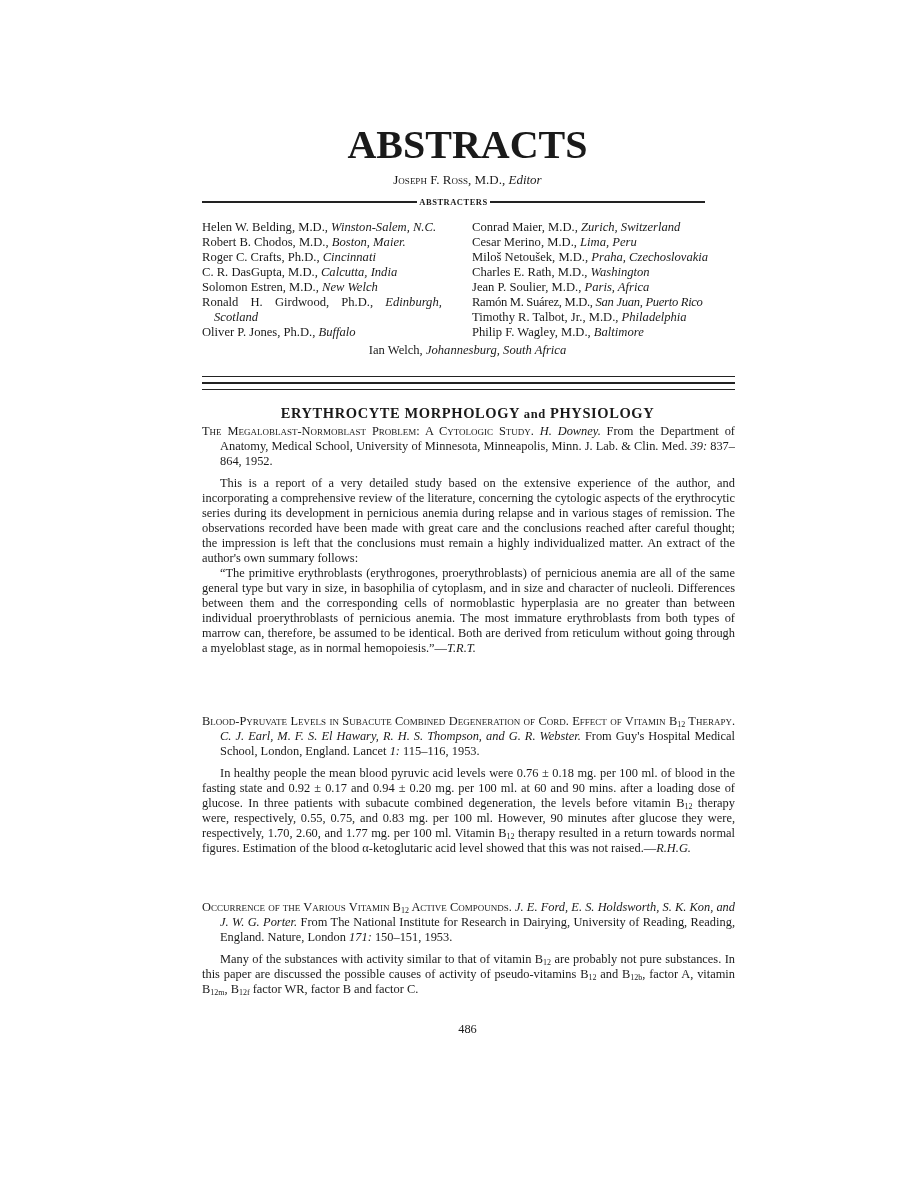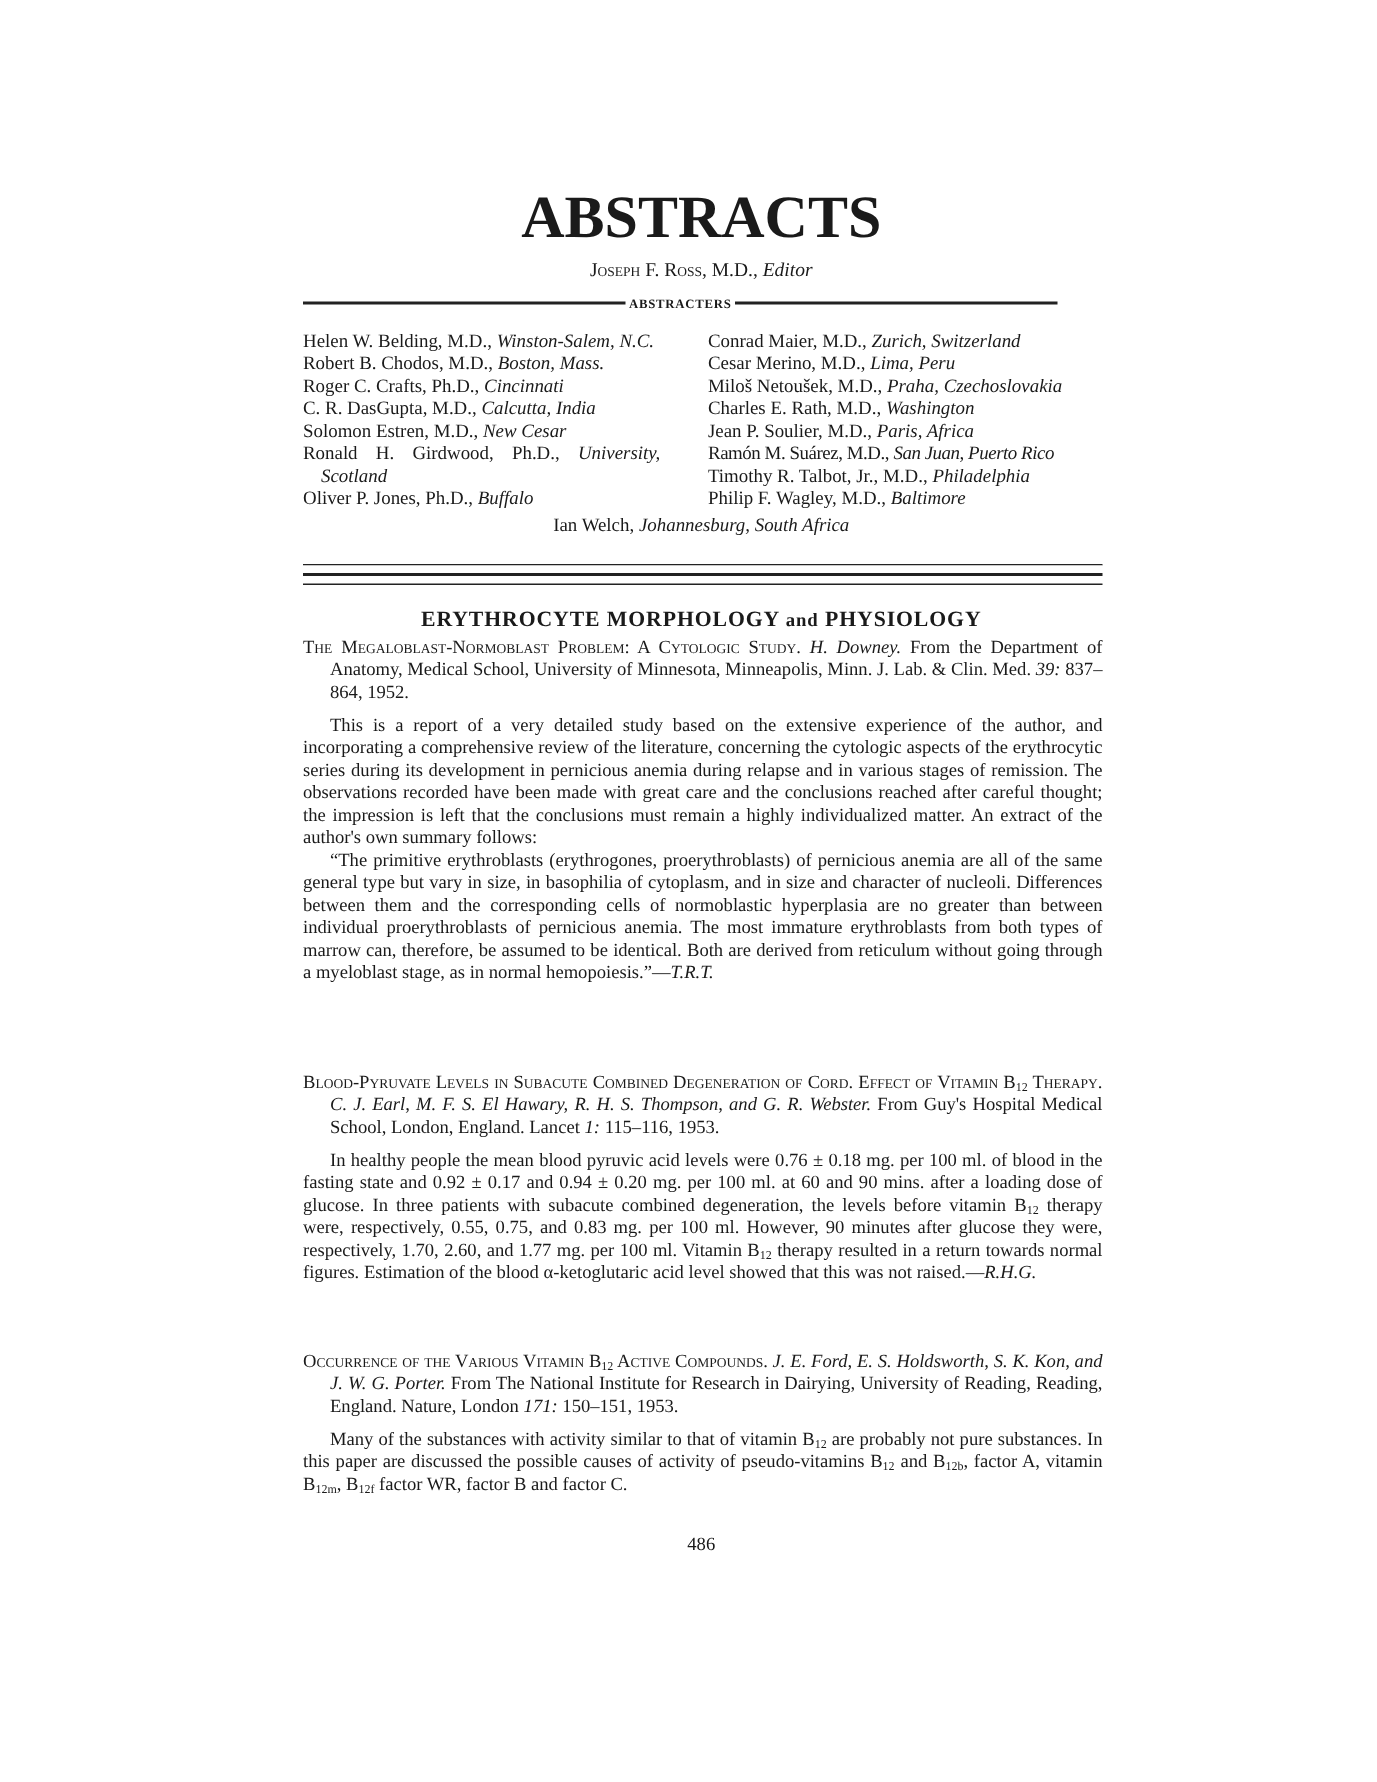--- a/index.html
+++ b/index.html
@@ -82,25 +82,25 @@
   </div>
 
   <div class="abstracters-rule">
     <div class="line"></div>
     <span class="lbl">ABSTRACTERS</span>
     <div class="line"></div>
   </div>
 
   <div class="abs-col left">
     <div class="item"><span>Helen W. Belding, M.D.,</span> <span class="it">Winston-Salem, N.C.</span></div>
-    <div class="item"><span>Robert B. Chodos, M.D.,</span> <span class="it">Boston, Mass.</span></div>
+    <div class="item"><span>Robert B. Chodos, M.D.,</span> <span class="it">Boston, Maier.</span></div>
     <div class="item"><span>Roger C. Crafts, Ph.D.,</span> <span class="it">Cincinnati</span></div>
     <div class="item"><span>C. R. DasGupta, M.D.,</span> <span class="it">Calcutta, India</span></div>
-    <div class="item"><span>Solomon Estren, M.D.,</span> <span class="it">New Cesar</span></div>
-    <div class="item" style="word-spacing:9px;"><span>Ronald H. Girdwood, Ph.D.,</span> <span class="it">University,</span></div>
+    <div class="item"><span>Solomon Estren, M.D.,</span> <span class="it">New Welch</span></div>
+    <div class="item" style="word-spacing:9px;"><span>Ronald H. Girdwood, Ph.D.,</span> <span class="it">Edinburgh,</span></div>
     <div class="item cont"><span class="it">Scotland</span></div>
     <div class="item"><span>Oliver P. Jones, Ph.D.,</span> <span class="it">Buffalo</span></div>
   </div>
 
   <div class="abs-col right">
     <div class="item"><span>Conrad Maier, M.D.,</span> <span class="it">Zurich, Switzerland</span></div>
     <div class="item"><span>Cesar Merino, M.D.,</span> <span class="it">Lima, Peru</span></div>
     <div class="item"><span>Miloš Netoušek, M.D.,</span> <span class="it">Praha, Czechoslovakia</span></div>
     <div class="item"><span>Charles E. Rath, M.D.,</span> <span class="it">Washington</span></div>
     <div class="item"><span>Jean P. Soulier, M.D.,</span> <span class="it">Paris, Africa</span></div>

